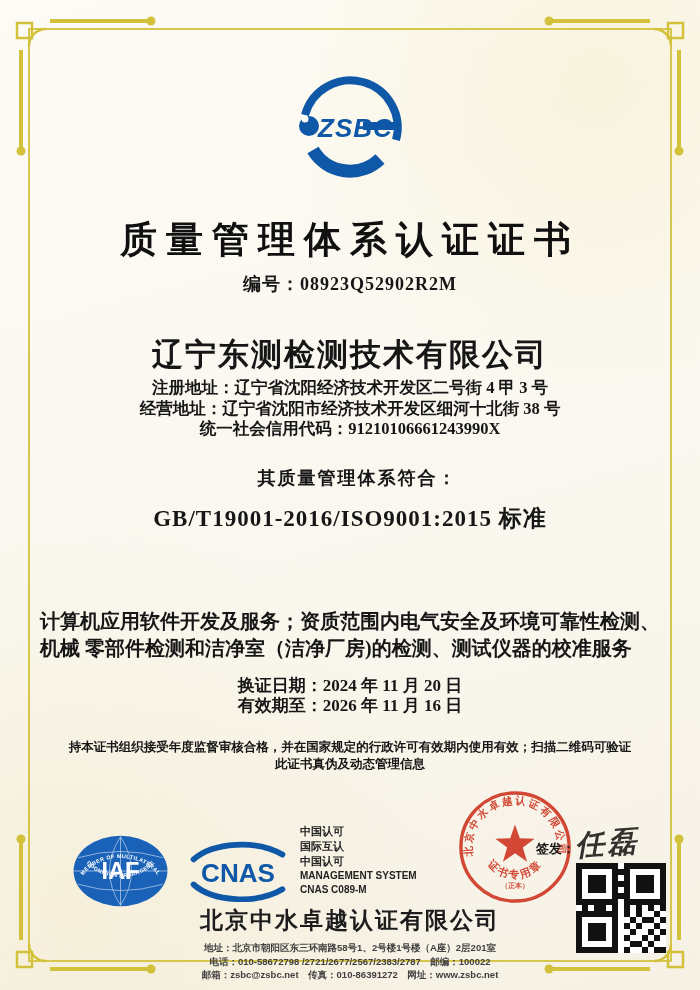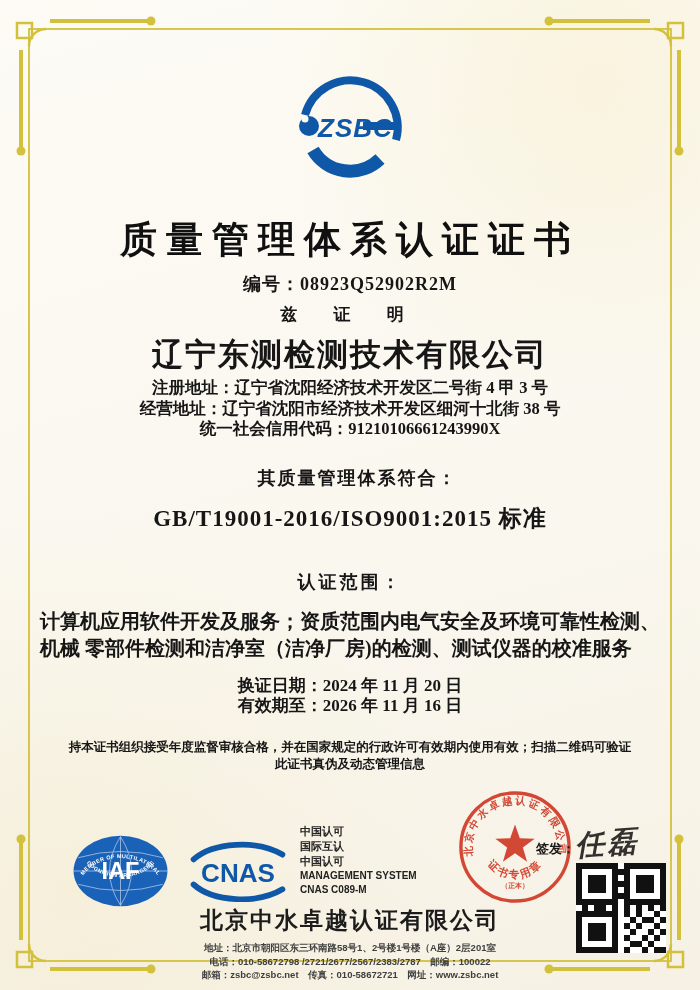--- a/index.html
+++ b/index.html
@@ -82,33 +82,31 @@
       <path d="M 48 78 A 43 43 0 0 0 115 87" stroke-width="13"></path>
     </g>
     <rect x="98" y="50" width="35" height="8" fill="#0f58a8"></rect>
     <circle cx="44" cy="54" r="10" fill="#0f58a8"></circle>
     <circle cx="40" cy="47" r="3.5" fill="#fdfbf5"></circle>
     <text x="53" y="65" font-family="Liberation Sans, DejaVu Sans, sans-serif" font-size="26" font-weight="bold" font-style="italic" letter-spacing="1" fill="#0f58a8">ZSBC</text>
   </svg>
 
   <div class="abs center title">质量管理体系认证证书</div>
   <div class="abs center certno">编号：08923Q52902R2M</div>
-  <div class="abs center attest">兹 证 明</div>
 
   <div class="abs center company">辽宁东测检测技术有限公司</div>
   <div class="abs center addr">
     <div>注册地址：辽宁省沈阳经济技术开发区二号街 4 甲 3 号</div>
     <div>经营地址：辽宁省沈阳市经济技术开发区细河十北街 38 号</div>
     <div>统一社会信用代码：91210106661243990X</div>
   </div>
 
   <div class="abs center conform">其质量管理体系符合：</div>
   <div class="abs center standard">GB/T19001-2016/ISO9001:2015 标准</div>
 
-  <div class="abs center scopelabel">认证范围：</div>
   <div class="abs scope">计算机应用软件开发及服务；资质范围内电气安全及环境可靠性检测、机械 零部件检测和洁净室（洁净厂房)的检测、测试仪器的校准服务</div>
 
   <div class="abs dates">
     <div>换证日期：2024 年 11 月 20 日</div>
     <div>有效期至：2026 年 11 月 16 日</div>
   </div>
 
   <div class="abs fineprint">
     <div>持本证书组织接受年度监督审核合格，并在国家规定的行政许可有效期内使用有效；扫描二维码可验证</div>
     <div>此证书真伪及动态管理信息</div>
@@ -199,16 +197,16 @@
       <rect x="12" y="12" width="18" height="18"></rect>
       <rect x="60" y="12" width="18" height="18"></rect>
       <rect x="12" y="60" width="18" height="18"></rect>
     </g>
   </svg>
 
   <div class="abs center issuer-name">北京中水卓越认证有限公司</div>
   <div class="abs issuer-small">
     <div>地址：北京市朝阳区东三环南路58号1、2号楼1号楼（A座）2层201室</div>
     <div>电话：010-58672798 /2721/2677/2567/2383/2787　邮编：100022</div>
-    <div>邮箱：zsbc@zsbc.net　传真：010-58672721　网址：www.zsbc.net</div>
+    <div>邮箱：zsbc@zsbc.net　传真：010-86391272　网址：www.zsbc.net</div>
   </div>
 
 </div>
 
 </body></html>

